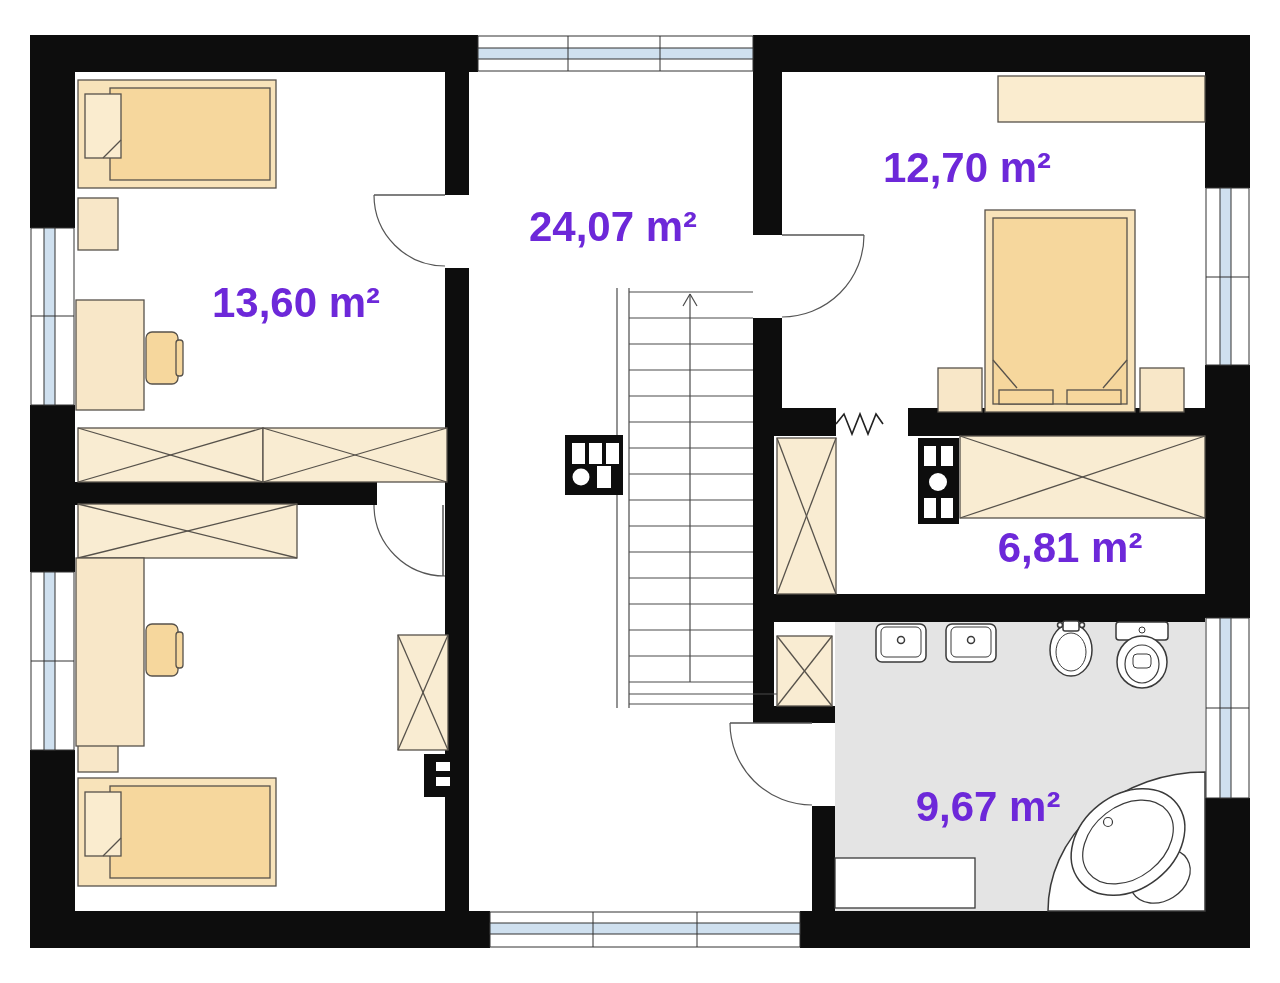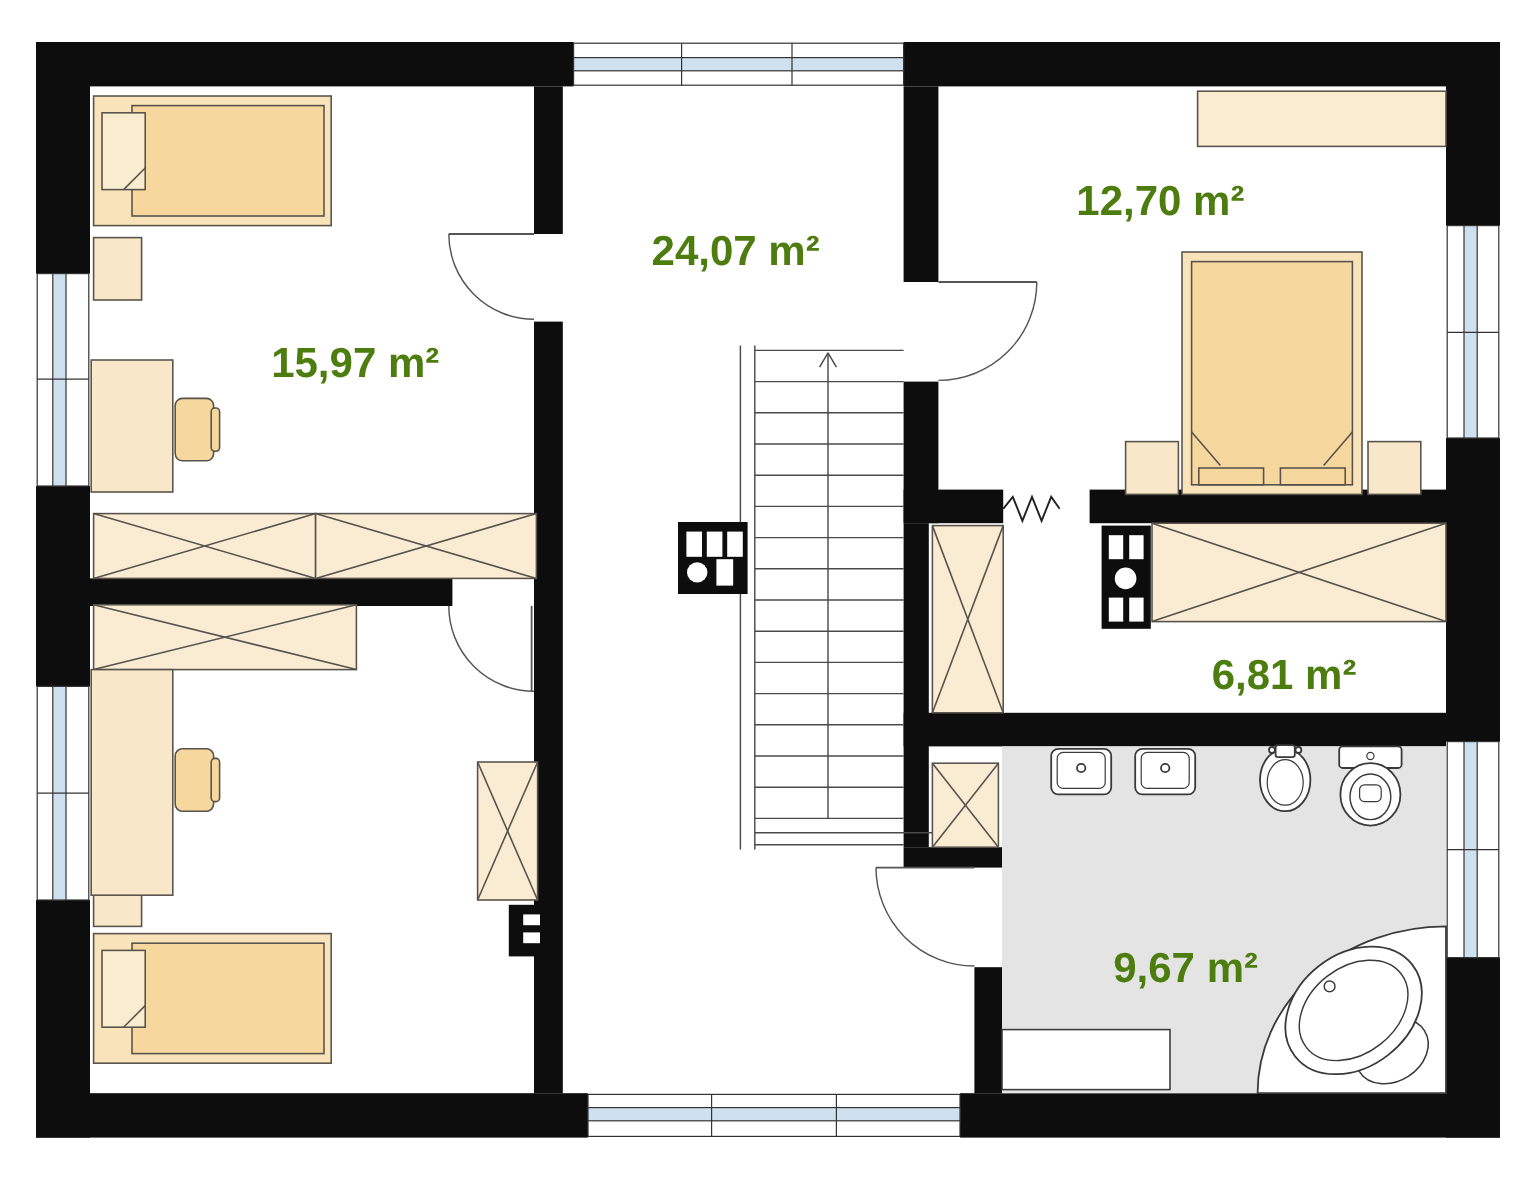--- a/index.html
+++ b/index.html
@@ -1,20 +1,20 @@
 <!DOCTYPE html>
 <html><head>
 <meta charset="utf-8">
 <style>
   html,body{margin:0;padding:0;background:#ffffff;}
   .plan{position:relative;width:1280px;height:983px;background:#ffffff;overflow:hidden;
         font-family:"Liberation Sans", sans-serif;}
   .plan svg{position:absolute;left:0;top:0;}
   .area-label{position:absolute;transform:translate(-50%,-50%);
-    font-weight:700;font-size:35px;color:#4d7c0f;white-space:nowrap;letter-spacing:0px;}
+    font-weight:700;font-size:42px;color:#6d28d9;white-space:nowrap;letter-spacing:0px;}
 </style>
 </head>
 <body>
 
 <div class="plan">
 <svg width="1280" height="983" viewBox="0 0 1280 983">
 
   <g fill="#0d0d0d">
     <rect x="30" y="35" width="448" height="37"></rect>
     <rect x="753" y="35" width="497" height="37"></rect>
@@ -262,18 +262,18 @@
         <ellipse cx="1160" cy="876" rx="32" ry="25" transform="rotate(-32 1160 876)" stroke-width="1.3"></ellipse>
         <ellipse cx="1128" cy="842" rx="62" ry="47" transform="rotate(-38 1128 842)"></ellipse>
         <ellipse cx="1128" cy="842" rx="50" ry="36" transform="rotate(-38 1128 842)" stroke-width="1.2"></ellipse>
         <circle cx="1108" cy="822" r="4.5" stroke-width="1.2"></circle>
       </g>
       <rect x="835" y="858" width="140" height="50" stroke-width="1.3"></rect>
     </g>
   </g>
 </svg>
 
-  <div class="area-label" style="left:296px;top:303px;">15,97 m²</div>
-  <div class="area-label" style="left:613px;top:210px;">24,07 m²</div>
+  <div class="area-label" style="left:296px;top:303px;">13,60 m²</div>
+  <div class="area-label" style="left:613px;top:227px;">24,07 m²</div>
   <div class="area-label" style="left:967px;top:168px;">12,70 m²</div>
-  <div class="area-label" style="left:1070px;top:563px;">6,81 m²</div>
+  <div class="area-label" style="left:1070px;top:548px;">6,81 m²</div>
   <div class="area-label" style="left:988px;top:807px;">9,67 m²</div>
 </div>
 
 </body></html>

